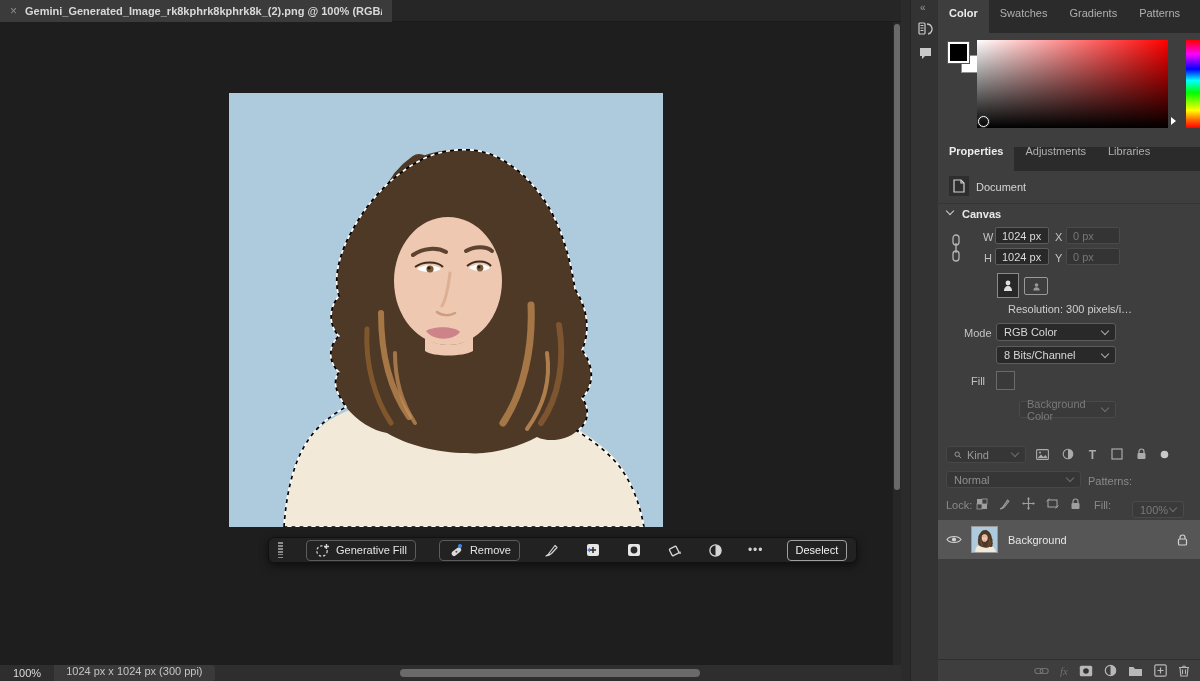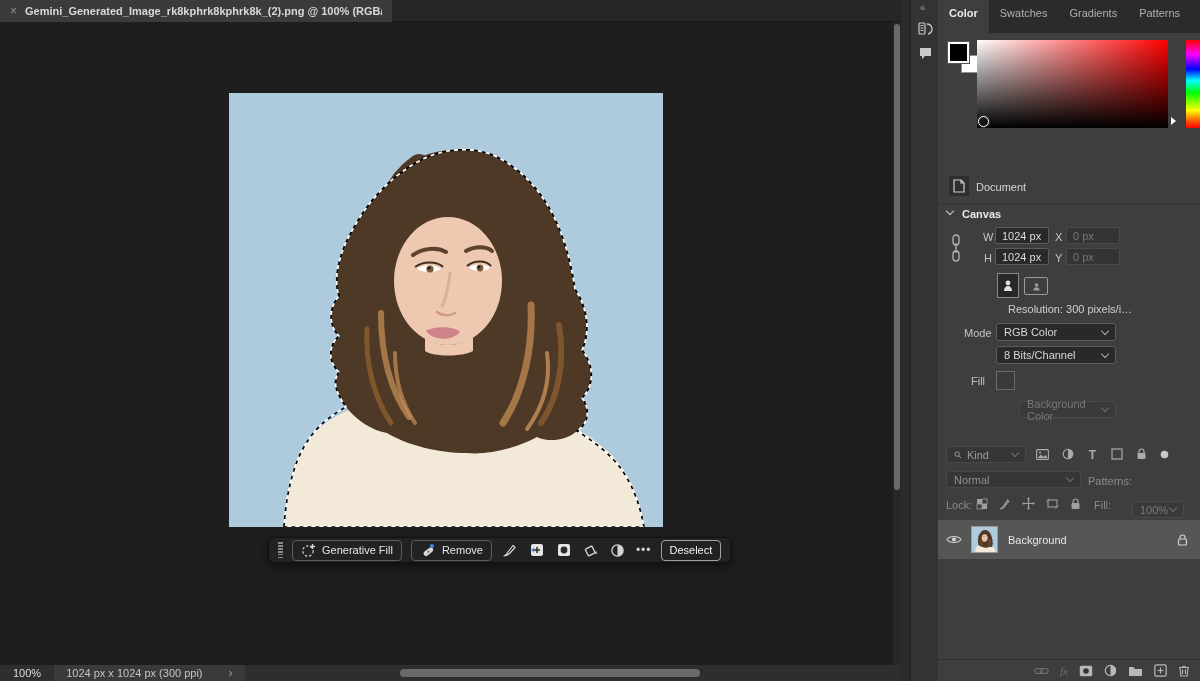--- a/index.html
+++ b/index.html
@@ -11,31 +11,31 @@
   .doc-tab{position:absolute;left:0;top:0;height:22px;width:392px;background:#3b3b3b;display:flex;align-items:center;gap:8px;padding:0 10px;box-sizing:border-box;}
   .doc-tab .x{color:#8d8d8d;font-size:12px;line-height:1;}
   .doc-tab .t{color:#d9d9d9;font-weight:bold;font-size:11px;white-space:nowrap;overflow:hidden;}
   .viewport{position:absolute;left:0;top:22px;width:901px;height:643px;background:#1e1e1e;}
   .docimg-wrap{position:absolute;left:229px;top:71px;width:434px;height:434px;}
   .vscroll{position:absolute;left:893px;top:0;width:8px;height:643px;background:#272727;}
   .vthumb{position:absolute;left:1px;top:2px;width:6px;height:466px;background:#6a6a6a;border-radius:3px;}
   .dockgap{position:absolute;left:901px;top:0;width:9px;height:681px;background:#2b2b2b;}
   
   .ctxbar{position:absolute;left:268px;top:515px;height:26px;background:#222;border:1px solid #111;
-          border-radius:6px;display:flex;align-items:center;gap:9px;padding:0 9px;box-shadow:0 3px 8px rgba(0,0,0,.55);box-sizing:border-box;}
+          border-radius:6px;display:flex;align-items:center;gap:23px;padding:0 9px;box-shadow:0 3px 8px rgba(0,0,0,.55);box-sizing:border-box;}
   .grip{width:5px;height:16px;background:repeating-linear-gradient(to bottom,#8b8b8b 0 1.5px,transparent 1.5px 3px);}
   .cbtn{height:19px;border:1px solid #5c5c5c;border-radius:4px;color:#e4e4e4;display:flex;align-items:center;gap:6px;
         padding:0 8px;background:transparent;font-size:11px;white-space:nowrap;}
   .cbtn.primary{border-color:#a0a0a0;color:#f2f2f2;}
   .cico{display:flex;align-items:center;justify-content:center;width:18px;height:18px;}
   .more{color:#d0d0d0;font-size:12px;letter-spacing:1px;}
   
   .status{position:absolute;left:0;top:665px;width:901px;height:16px;background:#2e2e2e;display:flex;align-items:center;}
   .zoomfield{padding:0 13px;color:#dcdcdc;font-size:11px;}
-  .docinfo{background:#3a3a3a;height:16px;display:flex;align-items:center;gap:26px;padding:0 12px;border-radius:0 3px 3px 0;color:#c4c4c4;font-size:11px;}
+  .docinfo{background:#3a3a3a;height:16px;display:flex;align-items:center;gap:26px;padding:0 12px;border-radius:0 3px 3px 0;color:#c4c4c4;font-size:11px;flex-direction:column;}
   .docinfo .ch{color:#9a9a9a;font-size:12px;}
   .hthumb{position:absolute;left:400px;top:669px;width:300px;height:8px;background:#6a6a6a;border-radius:4px;}
   
   .dock{position:absolute;left:910px;top:0;width:28px;height:681px;background:#333;border-left:1px solid #242424;box-sizing:border-box;}
   .dock .collapse{position:absolute;top:2px;left:9px;color:#9c9c9c;font-size:10px;letter-spacing:-1px;}
   .dockbtn{position:absolute;left:5px;width:18px;height:18px;display:flex;align-items:center;justify-content:center;}
   
   .panels{position:absolute;left:938px;top:0;width:262px;height:681px;background:#3e3e3e;}
   .ptabs{position:absolute;left:0;width:262px;background:#2b2b2b;display:flex;align-items:flex-end;}
   .ptab{display:flex;align-items:center;height:25px;padding:8px 11px;color:#b0b0b0;font-size:11px;white-space:nowrap;}
@@ -215,20 +215,25 @@
       <div class="abs" style="left:0;top:0;width:17px;height:17px;background:#000;border:2px solid #fff;outline:1px solid #555;"></div>
     </div>
 
     <div class="abs" style="left:39px;top:40px;width:191px;height:88px;background:linear-gradient(to bottom,rgba(0,0,0,0),#000),linear-gradient(to right,#fff,#f00);">
       <div class="abs" style="left:1px;bottom:1px;width:9px;height:9px;border:1.5px solid #fff;border-radius:50%;box-shadow:0 0 0 1px #333;"></div>
     </div>
     <div class="abs" style="left:233px;top:117px;width:0;height:0;border-left:5px solid #fff;border-top:4px solid transparent;border-bottom:4px solid transparent;"></div>
 
     <div class="abs" style="left:248px;top:40px;width:14px;height:88px;background:linear-gradient(to bottom,#f00 0%,#f0f 16%,#00f 33%,#0ff 46%,#0f0 60%,#ff0 80%,#f60 91%,#f00 100%);"></div>
 
+    <div class="ptabs" style="top:147px;height:24px;">
+      <div class="ptab active">Properties</div>
+      <div class="ptab">Adjustments</div>
+      <div class="ptab">Libraries</div>
+    </div>
     <div class="abs" style="left:11px;top:176px;width:20px;height:20px;background:#2e2e2e;display:flex;align-items:center;justify-content:center;">
       <svg width="12" height="14" viewBox="0 0 12 14">
           <path d="M1,1 h7 l3,3 v9 h-10 Z" fill="none" stroke="#d0d0d0" stroke-width="1.2"></path>
           <path d="M8,1 v3 h3" fill="none" stroke="#d0d0d0" stroke-width="1.2"></path>
         </svg>
     </div>
     <div class="abs lbl" style="left:38px;top:181px;color:#d5d5d5;">Document</div>
     <div class="sep" style="top:203px;"></div>
     <div class="abs" style="left:9px;top:211px;">
         <div class="chev" style="border-color:#cfcfcf;"></div>

